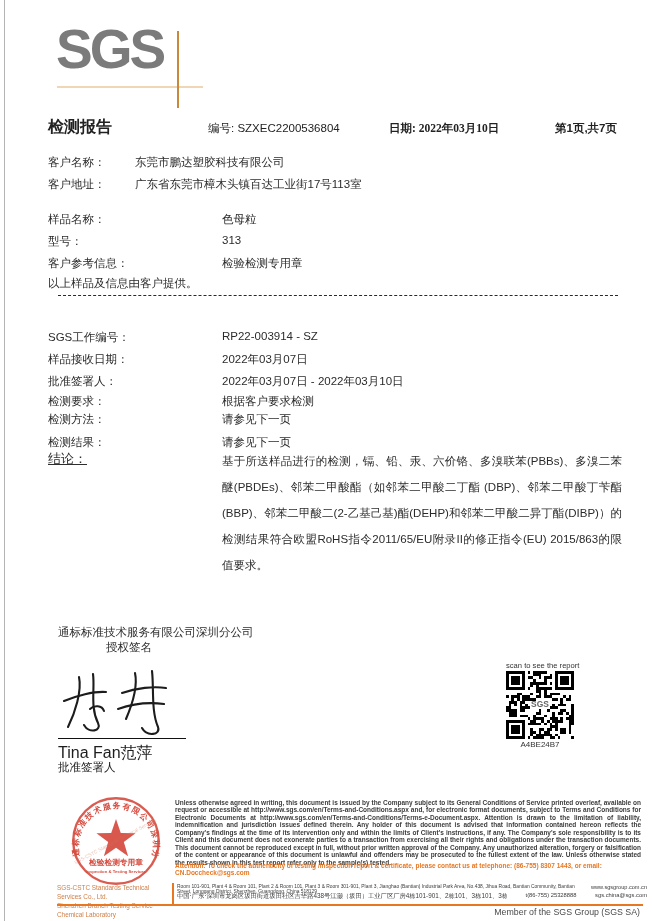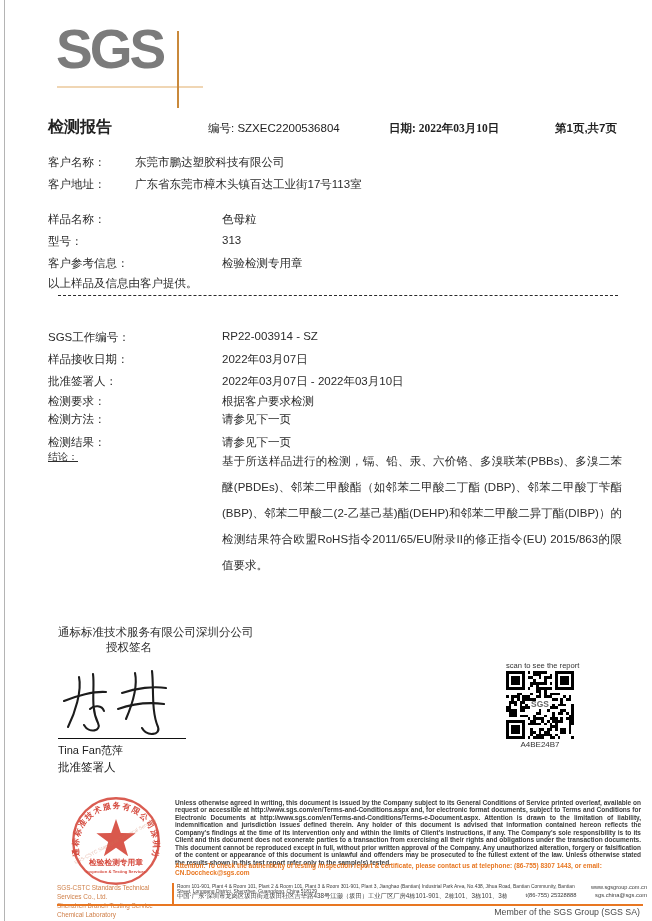--- a/index.html
+++ b/index.html
@@ -19,28 +19,28 @@
   .hdr-page{position:absolute;left:555px;top:121px;font-size:11.5px;font-weight:600;color:#222;}
   
   .row{position:absolute;left:0;width:652px;font-size:11.5px;color:#2b2b2b;}
   .row .lbl{position:absolute;left:48px;white-space:nowrap;}
   .row .val{position:absolute;white-space:nowrap;}
   .val-c{left:135px;}
   .val-s{left:222px;}
   .note{position:absolute;left:48px;top:276px;font-size:11.5px;color:#2b2b2b;}
   .dashline{position:absolute;left:58px;top:295px;width:560px;border-top:1.5px dashed #2a2a2a;}
   
-  .concl-lbl{position:absolute;left:48px;top:450px;font-size:10px;text-decoration:underline;}
+  .concl-lbl{position:absolute;left:48px;top:450px;font-size:13px;text-decoration:underline;}
   .concl-txt{position:absolute;left:222px;top:448px;width:400px;font-size:11.5px;line-height:26px;color:#2b2b2b;text-align:justify;}
   
   .sig-company{position:absolute;left:58px;top:625px;font-size:11.5px;}
   .sig-auth{position:absolute;left:58px;top:640px;font-size:11.5px;margin-left:48px;}
   .sig-draw{position:absolute;left:60px;top:665px;width:132px;height:74px;}
   .sig-line{position:absolute;left:58px;top:738px;width:128px;height:0;border-top:1.8px solid #111;}
-  .sig-name{position:absolute;left:58px;top:743px;font-size:11px;color:#1d1d1d;}
+  .sig-name{position:absolute;left:58px;top:743px;font-size:16px;color:#1d1d1d;}
   .sig-role{position:absolute;left:58px;top:760px;font-size:11.5px;color:#1d1d1d;}
   
   .qr-caption{position:absolute;left:506px;top:661px;width:70px;font-size:7.6px;color:#333;white-space:nowrap;}
   .qr-box{position:absolute;left:506px;top:671px;width:68px;height:68px;}
   .qr-code-text{position:absolute;left:506px;top:740px;width:68px;text-align:center;font-size:8px;color:#333;}
   
   .stamp{position:absolute;left:70px;top:795px;width:92px;height:92px;opacity:.92;}
   
   .ft-disclaimer{position:absolute;left:175px;top:799px;width:466px;font-size:6.5px;line-height:7.45px;color:#3c3c3c;font-weight:600;text-align:justify;}
   .ft-attention{position:absolute;left:175px;top:862px;width:466px;font-size:6.5px;line-height:7.4px;color:#e87722;font-weight:700;}

